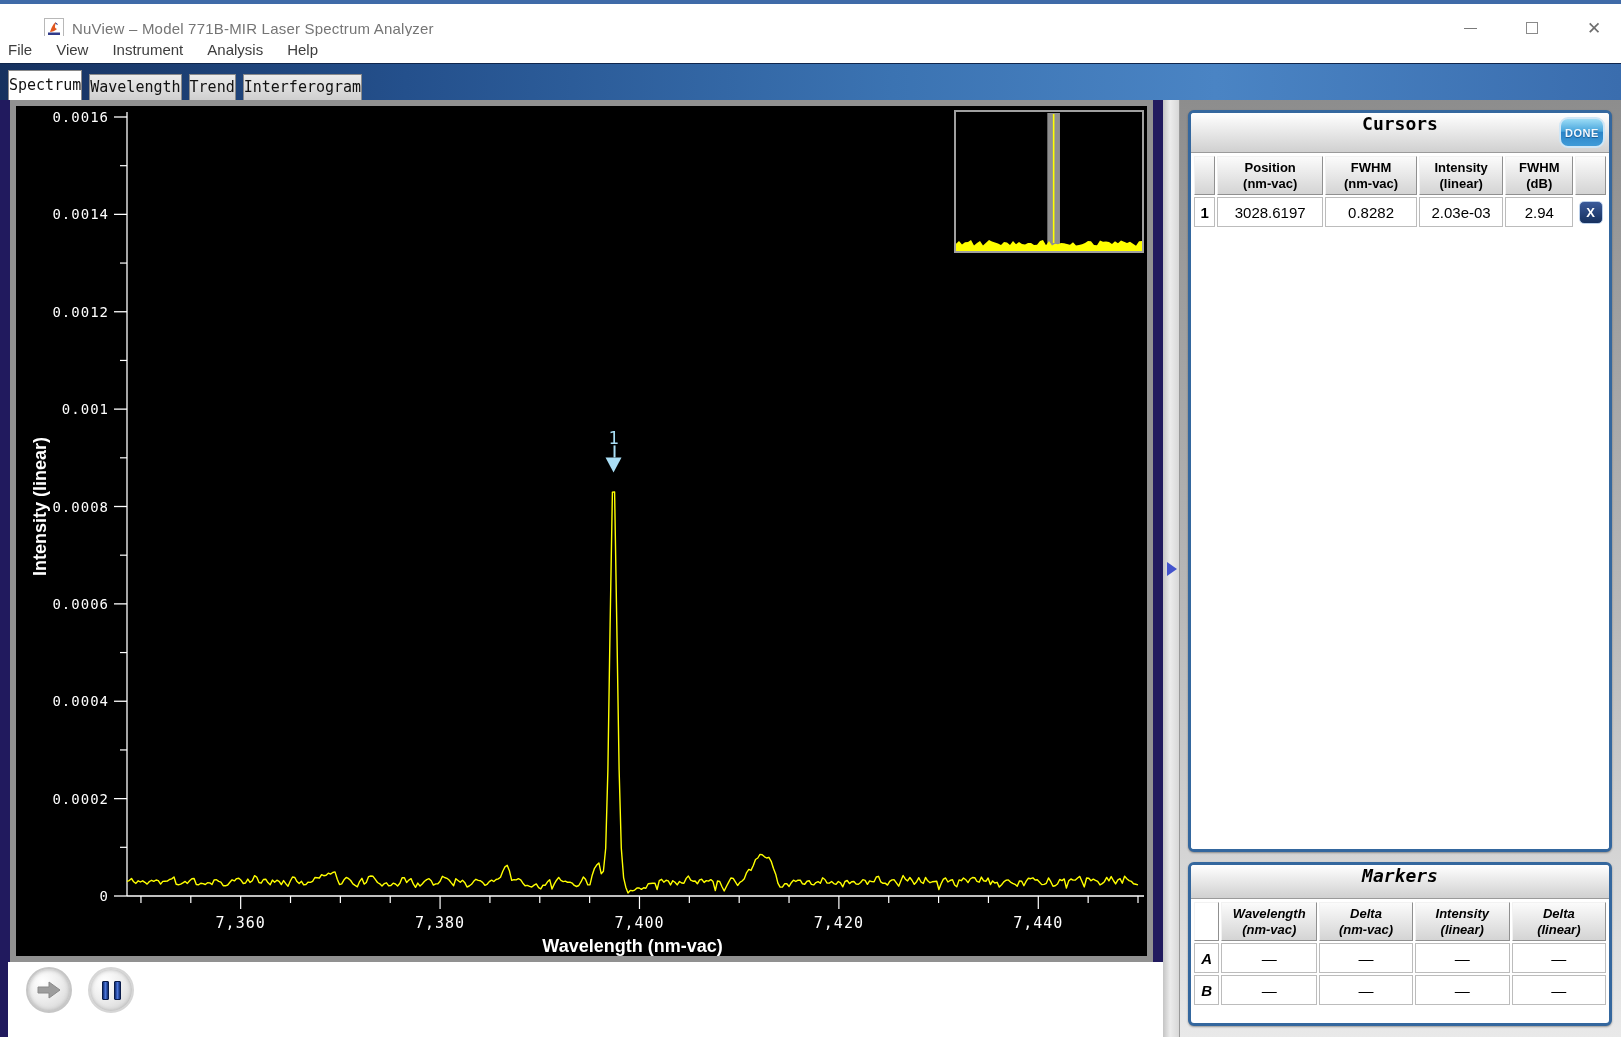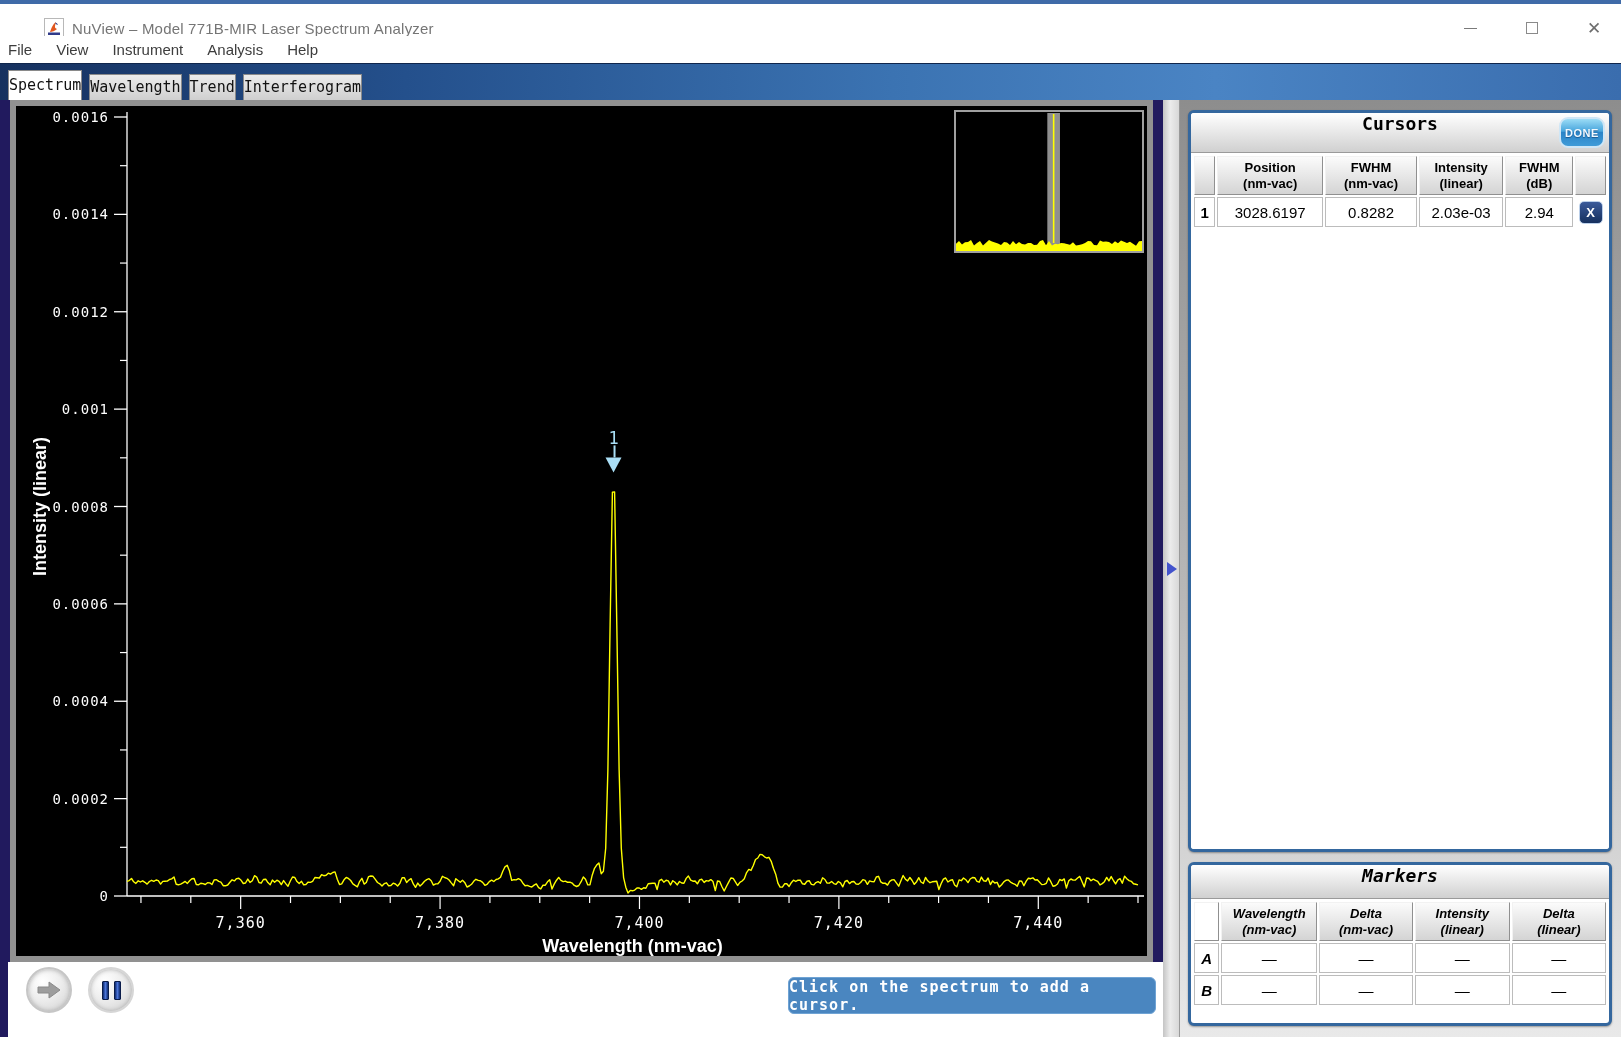--- a/index.html
+++ b/index.html
@@ -213,21 +213,20 @@
         <svg width="28" height="24" viewBox="0 0 28 24">
           <polygon points="3,9 14,9 14,4 25,12 14,20 14,15 3,15" fill="#9d9d9d" stroke="#8a8a8a" stroke-width="1"></polygon>
         </svg>
       </div>
       <div class="round-btn" id="btn-pause">
         <span class="pause-bars">
             <span></span>
             <span></span>
           </span>
       </div>
-      <div id="tooltip">Click on the spectrum to add a cursor.</div>
     </div>
 
     <div id="right-col">
       <div id="splitter">
         <div id="splitter-arrow"></div>
       </div>
 
       <div class="panel" id="cursors-panel">
         <div class="panel-header">
           <span class="panel-title">Cursors</span>

